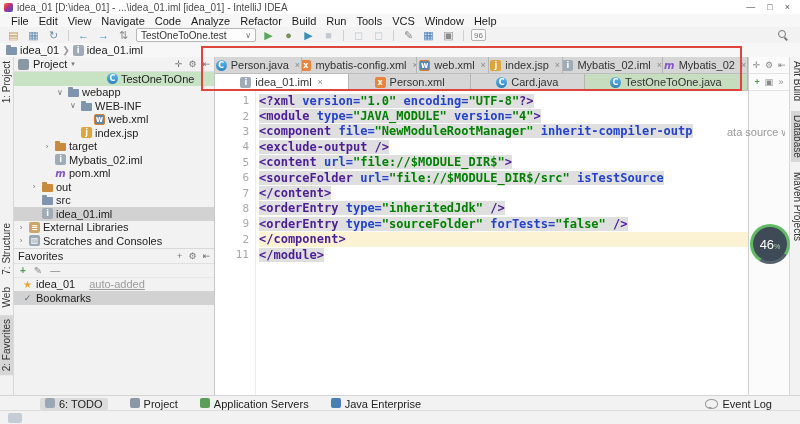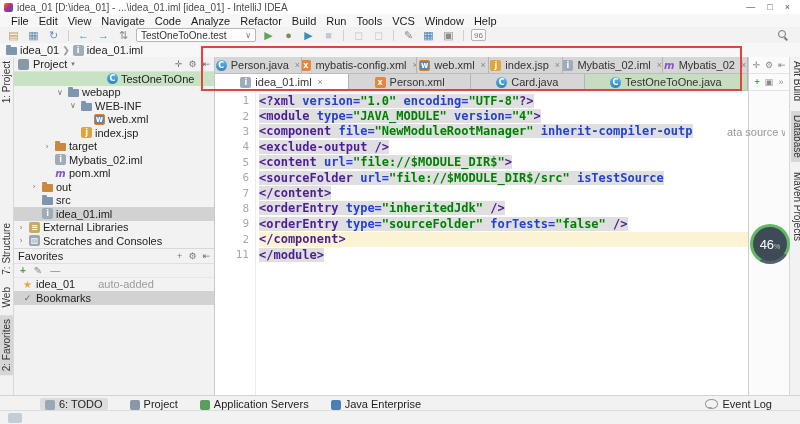--- a/index.html
+++ b/index.html
@@ -42,21 +42,21 @@
   .leftpanel{width:200px;flex:none;border-right:1px solid #c9c9c9;background:#f2f2f2;display:flex;flex-direction:column;overflow:hidden;}
   .phead{height:14px;display:flex;align-items:center;padding:0 4px;gap:4px;border-bottom:1px solid #e0e0e0;color:#222;}
   .phead .hicons{margin-left:auto;display:flex;gap:6px;color:#777;font-size:9px;}
   .ptools{height:13px;display:flex;align-items:center;gap:8px;padding-left:6px;border-bottom:1px solid #e7e7e7;color:#8a8a8a;font-size:10px;}
   .ptools .plus{color:#4f9e52;font-weight:bold;}
   .tree{flex:none;}
   .trow{height:13.5px;display:flex;align-items:center;gap:3px;white-space:nowrap;font-size:11px;}
   .trow.green{background:#c8e2c4;}
   .trow.gray{background:#d2d2d2;}
   .exp{width:10px;flex:none;text-align:center;color:#777;font-size:8px;}
-  .suffix{color:#9b9b9b;margin-left:20px;}
+  .suffix{color:#9b9b9b;margin-left:11px;text-decoration:underline;}
   
   .fic{width:11px;height:11px;border-radius:2px;display:inline-flex;align-items:center;justify-content:center;
        font-size:8px;font-weight:bold;color:#fff;flex:none;font-family:"DejaVu Sans",sans-serif;}
   .fic-class{border-radius:50%;background:linear-gradient(180deg,#62b8e8,#2f84bf);}
   .fic-xml{background:#e8843c;}
   .fic-webxml{background:#5f87af;border:1px solid #d9822b;box-sizing:border-box;}
   .fic-jsp{background:#dfa43b;}
   .fic-iml{background:#a0abb8;}
   .fic-maven{background:transparent;color:#8456c9;font-style:italic;font-size:10px;}
   .fic-libs{background:#caa968;}
@@ -93,21 +93,21 @@
   
   .badge{position:absolute;left:750px;top:224px;width:40px;height:40px;border-radius:50%;
          background:conic-gradient(from 210deg,#5fba63 0 76%,#55626e 76% 100%);
          display:flex;align-items:center;justify-content:center;z-index:6;}
   .badge-in{width:34px;height:34px;border-radius:50%;background:#3e4b56;color:#fff;display:flex;align-items:center;justify-content:center;font-size:13px;}
   .badge-in small{font-size:7px;color:#a7d8a8;margin-top:4px;}
   
   .redrect{position:absolute;left:201px;top:46px;width:537px;height:41px;border:2px solid #e0453c;z-index:9;pointer-events:none;}
   
   .bottombar{position:absolute;left:0;right:0;top:395px;height:15px;background:#f2f2f2;border-top:1px solid #d4d4d4;display:flex;align-items:center;padding-left:40px;gap:22px;}
-  .bbtn{display:flex;align-items:flex-end;gap:4px;color:#222;}
+  .bbtn{display:flex;align-items:flex-start;gap:4px;color:#222;}
   .bbtn.first{background:#dcdcdc;border-radius:2px;padding:0 5px;}
   .bico{width:10px;height:10px;border-radius:2px;display:inline-block;}
   .eventlog{margin-left:auto;margin-right:28px;display:flex;align-items:center;gap:4px;}
   .balloon{width:11px;height:8px;border:1px solid #999;border-radius:50% / 45%;position:relative;}
   .balloon::after{content:"";position:absolute;left:2px;bottom:-3px;border:2px solid transparent;border-top-color:#999;}
   .statusbar{position:absolute;left:0;right:0;top:410px;height:14px;background:#f2f2f2;border-top:1px solid #dcdcdc;display:flex;align-items:center;padding:0 8px;}
   .sb-left{width:14px;height:10px;background:#c4cdd6;border-radius:2px;}
   .sb-right{margin-left:auto;display:flex;align-items:center;gap:12px;color:#333;font-size:10px;margin-top:40px;}
   .sb-dim{color:#a0a0a0;}
   .lock{width:7px;height:5px;background:#b9b9b9;border-radius:1px;position:relative;margin-top:3px;}

